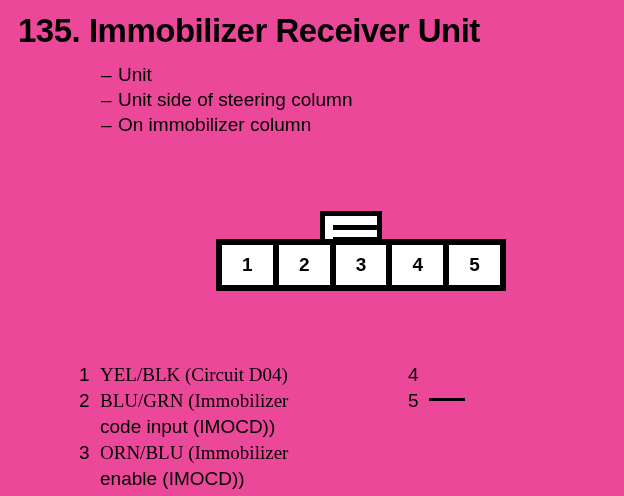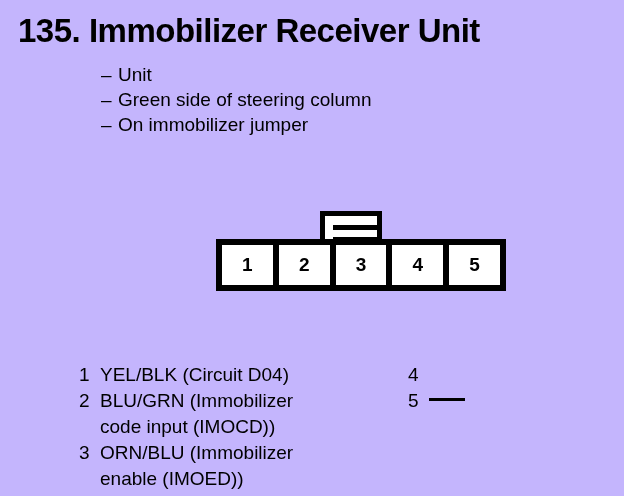--- a/index.html
+++ b/index.html
@@ -4,21 +4,21 @@
 <style>
   html, body {
     margin: 0;
     padding: 0;
     background: #ffffff;
   }
   #page {
     position: relative;
     width: 624px;
     height: 496px;
-    background: #c4b5fd;
+    background: #ec4899;
     overflow: hidden;
     font-family: "Liberation Sans", sans-serif;
     color: #000000;
     -webkit-font-smoothing: none;
   }
 
   
   #heading {
     position: absolute;
     left: 18px;
@@ -121,21 +121,21 @@
 
   .legend-item {
     display: flex;
     align-items: baseline;
     white-space: nowrap;
   }
   .legend-num {
     width: 21px;
     flex: 0 0 21px;
   }
-  .legend-text { white-space: nowrap; }
+  .legend-text { white-space: nowrap; font-family: Liberation Serif, serif; }
   .legend-cont {
     padding-left: 21px;
     white-space: nowrap;
   }
   .legend-emdash {
     display: inline-block;
     width: 36px;
     border-bottom: 3px solid #000000;
     position: relative;
     top: -6px;
@@ -148,25 +148,25 @@
 
   <div id="heading">135. Immobilizer Receiver Unit</div>
 
   <div id="bullets">
     <div class="bullet-row">
       <span class="bullet-dash">–</span>
       <span>Unit</span>
     </div>
     <div class="bullet-row">
       <span class="bullet-dash">–</span>
-      <span>Green side of steering column</span>
+      <span>Unit side of steering column</span>
     </div>
     <div class="bullet-row">
       <span class="bullet-dash">–</span>
-      <span>On immobilizer jumper</span>
+      <span>On immobilizer column</span>
     </div>
   </div>
 
   <div id="connector">
     <div id="latch">
       <div id="latch-bar-1"></div>
       <div id="latch-bar-2"></div>
     </div>
     <div id="shell">
       <div class="pin-cell">
@@ -199,21 +199,21 @@
         <span class="legend-num">2</span>
         <span class="legend-text">BLU/GRN (Immobilizer</span>
       </div>
       <div class="legend-cont">code input (IMOCD))</div>
     </div>
     <div>
       <div class="legend-item">
         <span class="legend-num">3</span>
         <span class="legend-text">ORN/BLU (Immobilizer</span>
       </div>
-      <div class="legend-cont">enable (IMOED))</div>
+      <div class="legend-cont">enable (IMOCD))</div>
     </div>
   </div>
 
   <div id="legend-right" class="legend-col">
     <div>
       <div class="legend-item">
         <span class="legend-num">4</span>
       </div>
     </div>
     <div>

